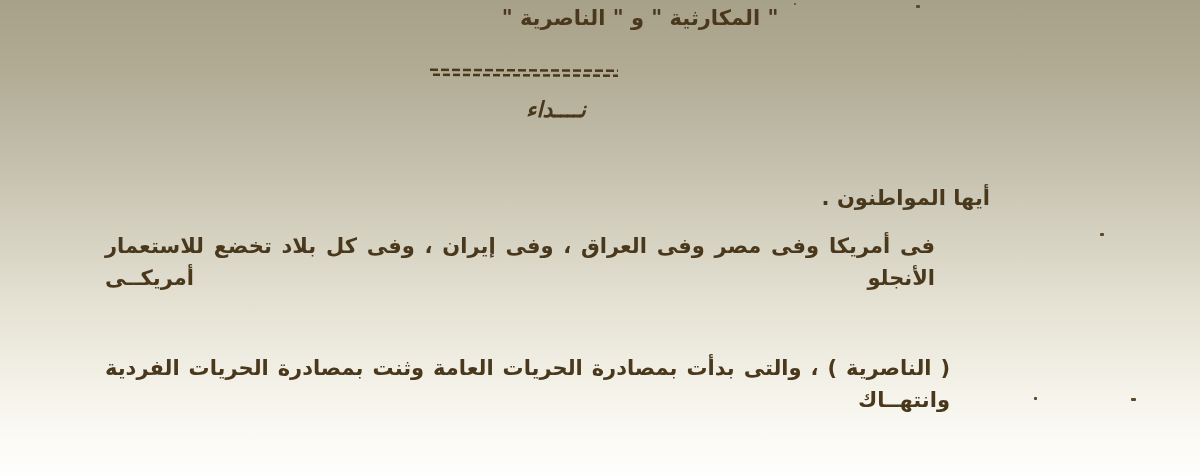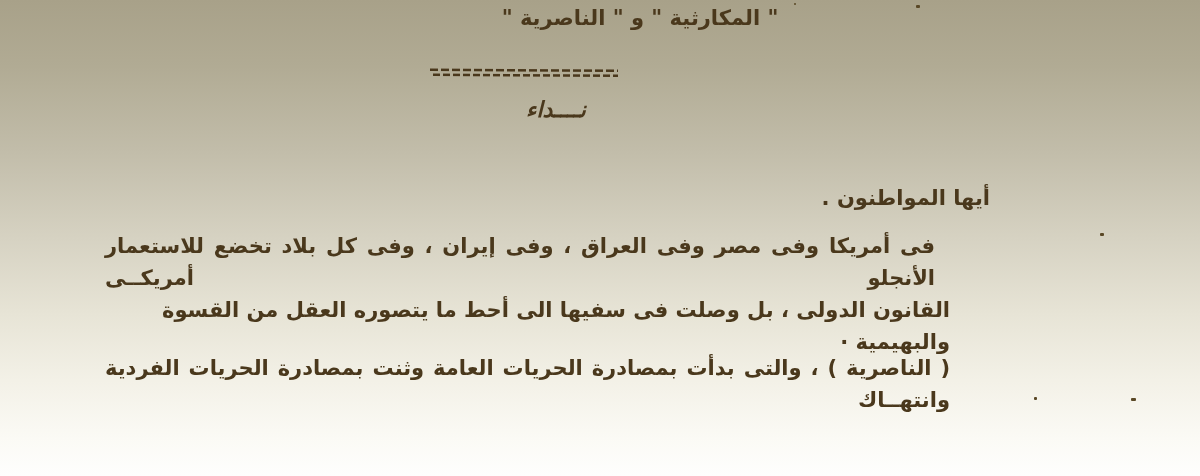--- a/index.html
+++ b/index.html
@@ -58,21 +58,20 @@
 
 
   <div class="underline"></div>
 
   <div class="abs centerx t-bold call">نــــداء</div>
 
   <div class="abs t-bold salutation">أيها المواطنون .</div>
 
   <div class="para p1">
     <div class="jline first">فى أمريكا وفى مصر وفى العراق ، وفى إيران ، وفى كل بلاد تخضع للاستعمار الأنجلو أمريكــى</div>
-    <div class="jline last">القانون الدولى ، بل وصلت فى سفيها الى أحط ما يتصوره العقل من القسوة والبهيمية ·</div>
   </div>
 
   <div class="para p2">
     <div class="jline">( الناصرية ) ، والتى بدأت بمصادرة الحريات العامة وثنت بمصادرة الحريات الفردية وانتهــاك</div>
 
   </div>
 
   <div class="speck sp1"></div>
   <div class="speck sp2"></div>
   <div class="speck sp3"></div>

